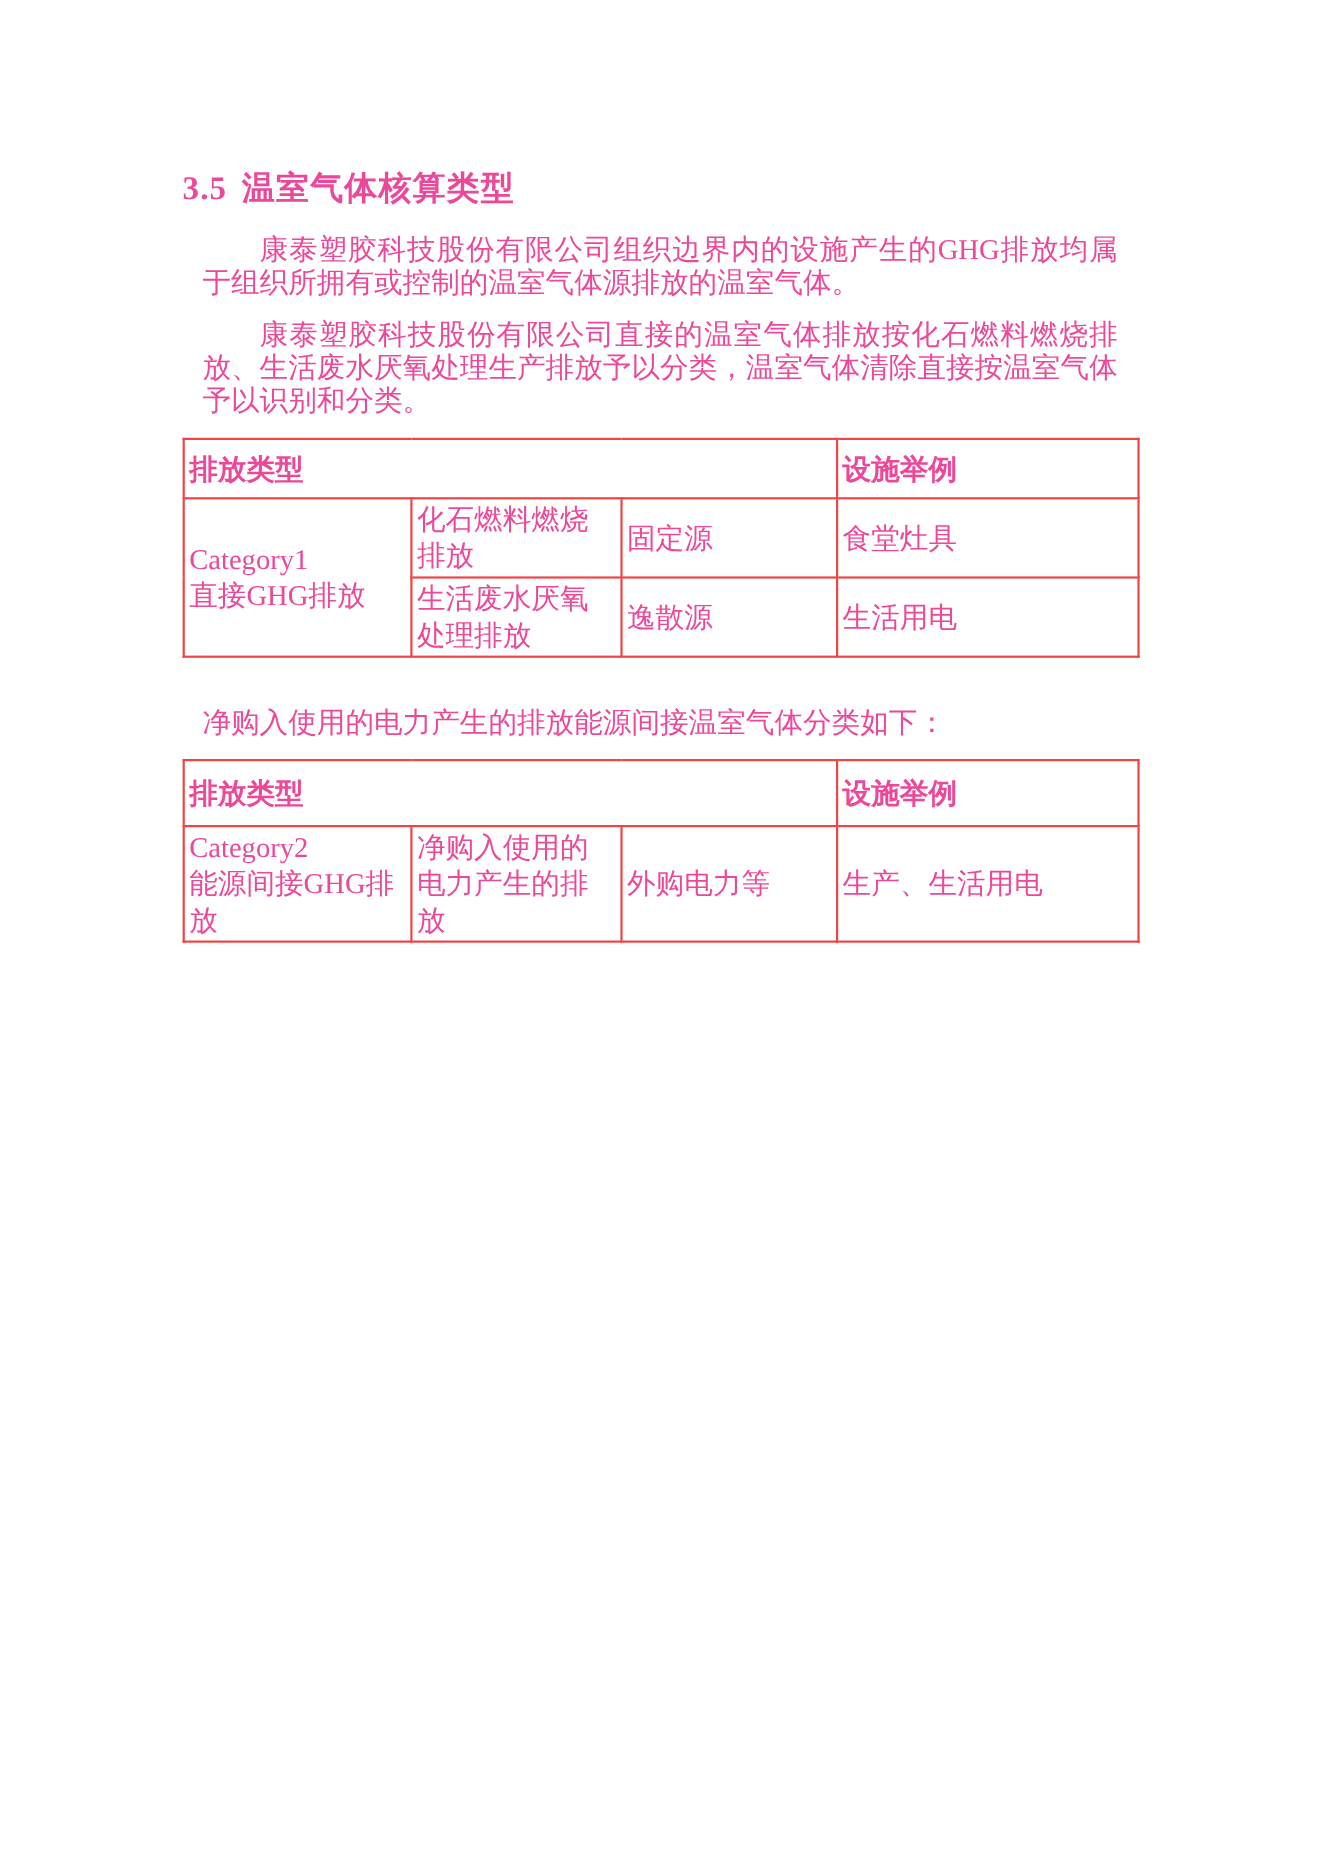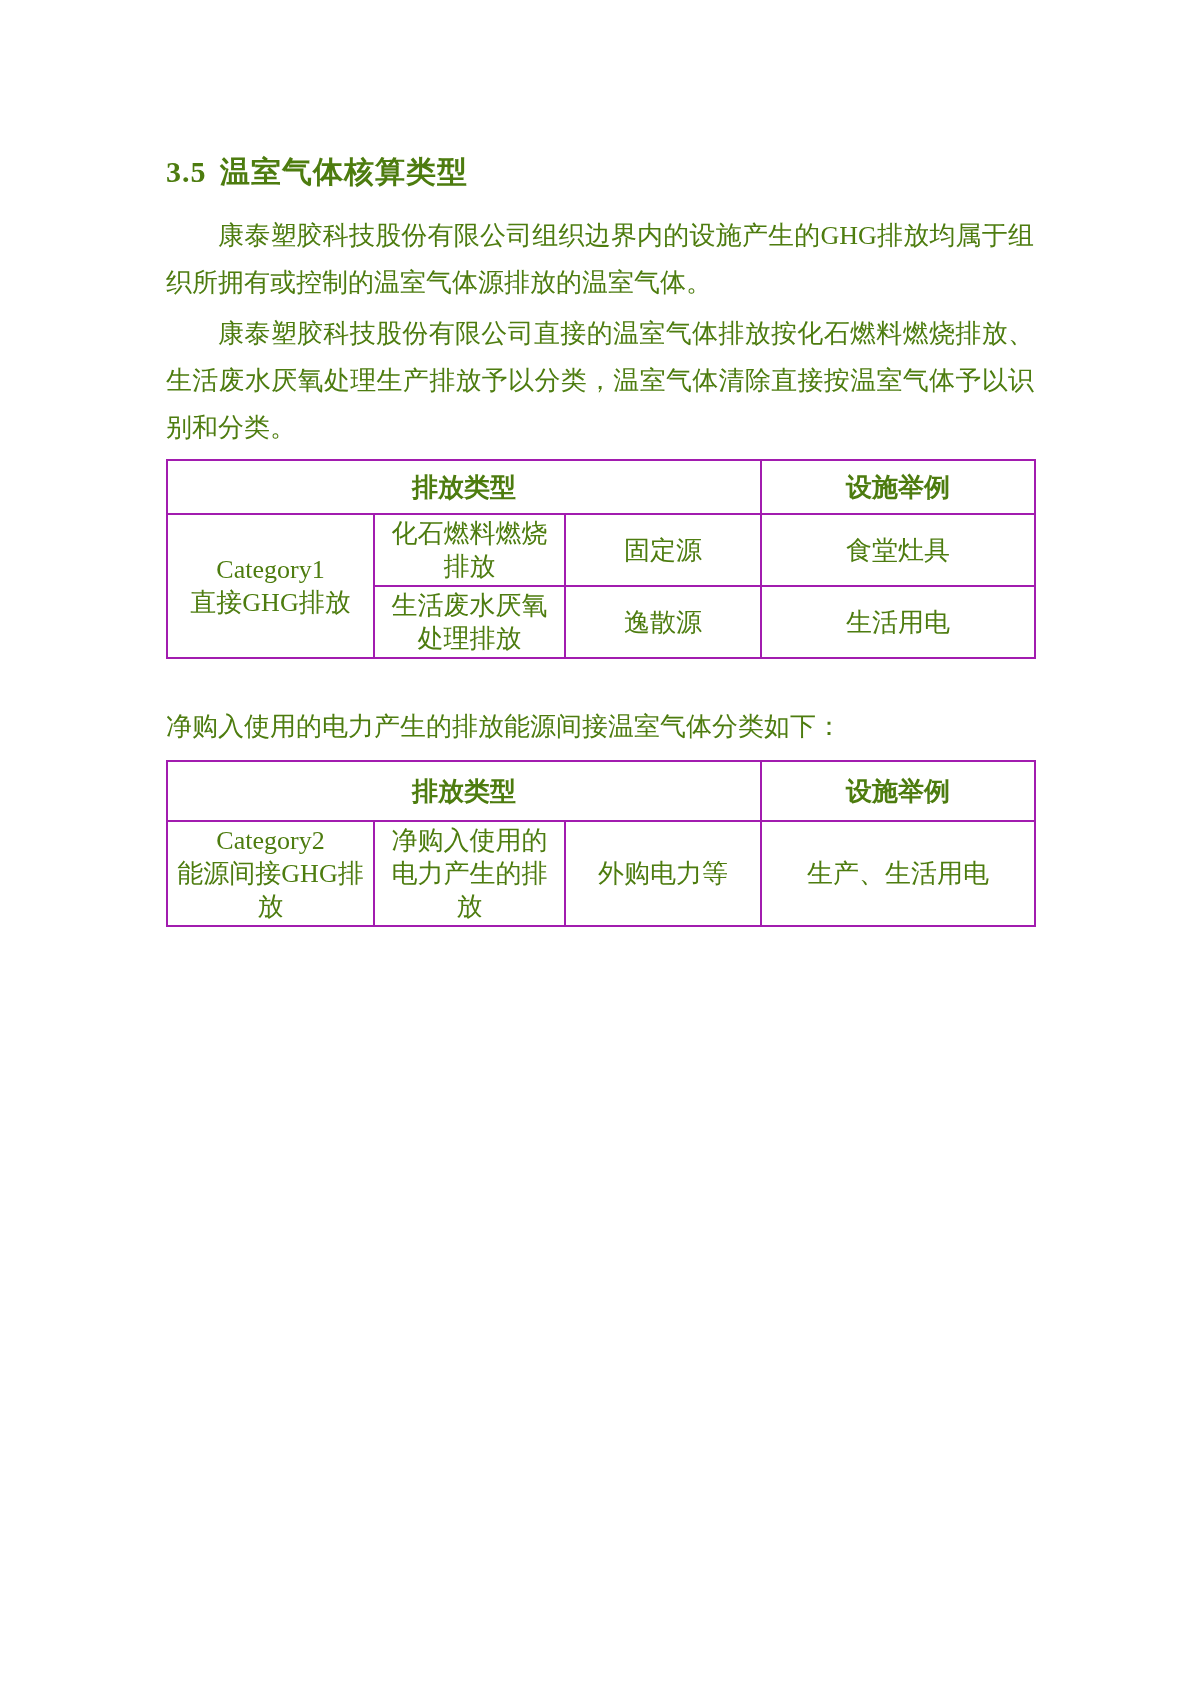--- a/index.html
+++ b/index.html
@@ -1,57 +1,57 @@
 <!DOCTYPE html>
 <html><head>
 <meta charset="utf-8">
 <style>
   html, body { margin: 0; padding: 0; background: #ffffff; }
   .page {
     position: relative;
     width: 1200px;
     height: 1508px;
     background: #ffffff;
-    color: #4d7c0f;
+    color: #ec4899;
     font-family: "Liberation Serif", "DejaVu Serif", serif;
     overflow: hidden;
   }
   .content {
     position: absolute;
     left: 166px;
     top: 152px;
     width: 868px;
   }
   .section-heading {
     font-size: 30px;
     font-weight: bold;
     line-height: 40px;
     margin: 0 0 20px 0;
     letter-spacing: 1px;
   }
   .section-heading .sec-num { margin-right: 0.45em; }
   .body-text {
     font-size: 26px;
-    line-height: 47px;
-    margin: 0;
+    line-height: 30px;
+    margin: 18px;
     text-align: justify;
     text-align-last: left;
   }
   .indent { text-indent: 2em; }
   .p2 { margin-top: 4px; }
   .note-sub { font-size: 17px; }
   .doc-table {
     border-collapse: collapse;
     table-layout: fixed;
     width: 868px;
     margin-top: 8px;
   }
   .doc-table th, .doc-table td {
-    border: 2px solid #a21caf;
-    text-align: center;
+    border: 2px solid #ef4444;
+    text-align: left;
     vertical-align: middle;
     font-size: 26px;
     padding: 2px 4px;
     overflow: hidden;
     font-family: Liberation Serif, serif;
   }
   .doc-table th { font-weight: bold; }
   .t1 th { height: 48px; }
   .t1 td { height: 62px; line-height: 33px; }
   .interlude { margin-top: 44px; }

